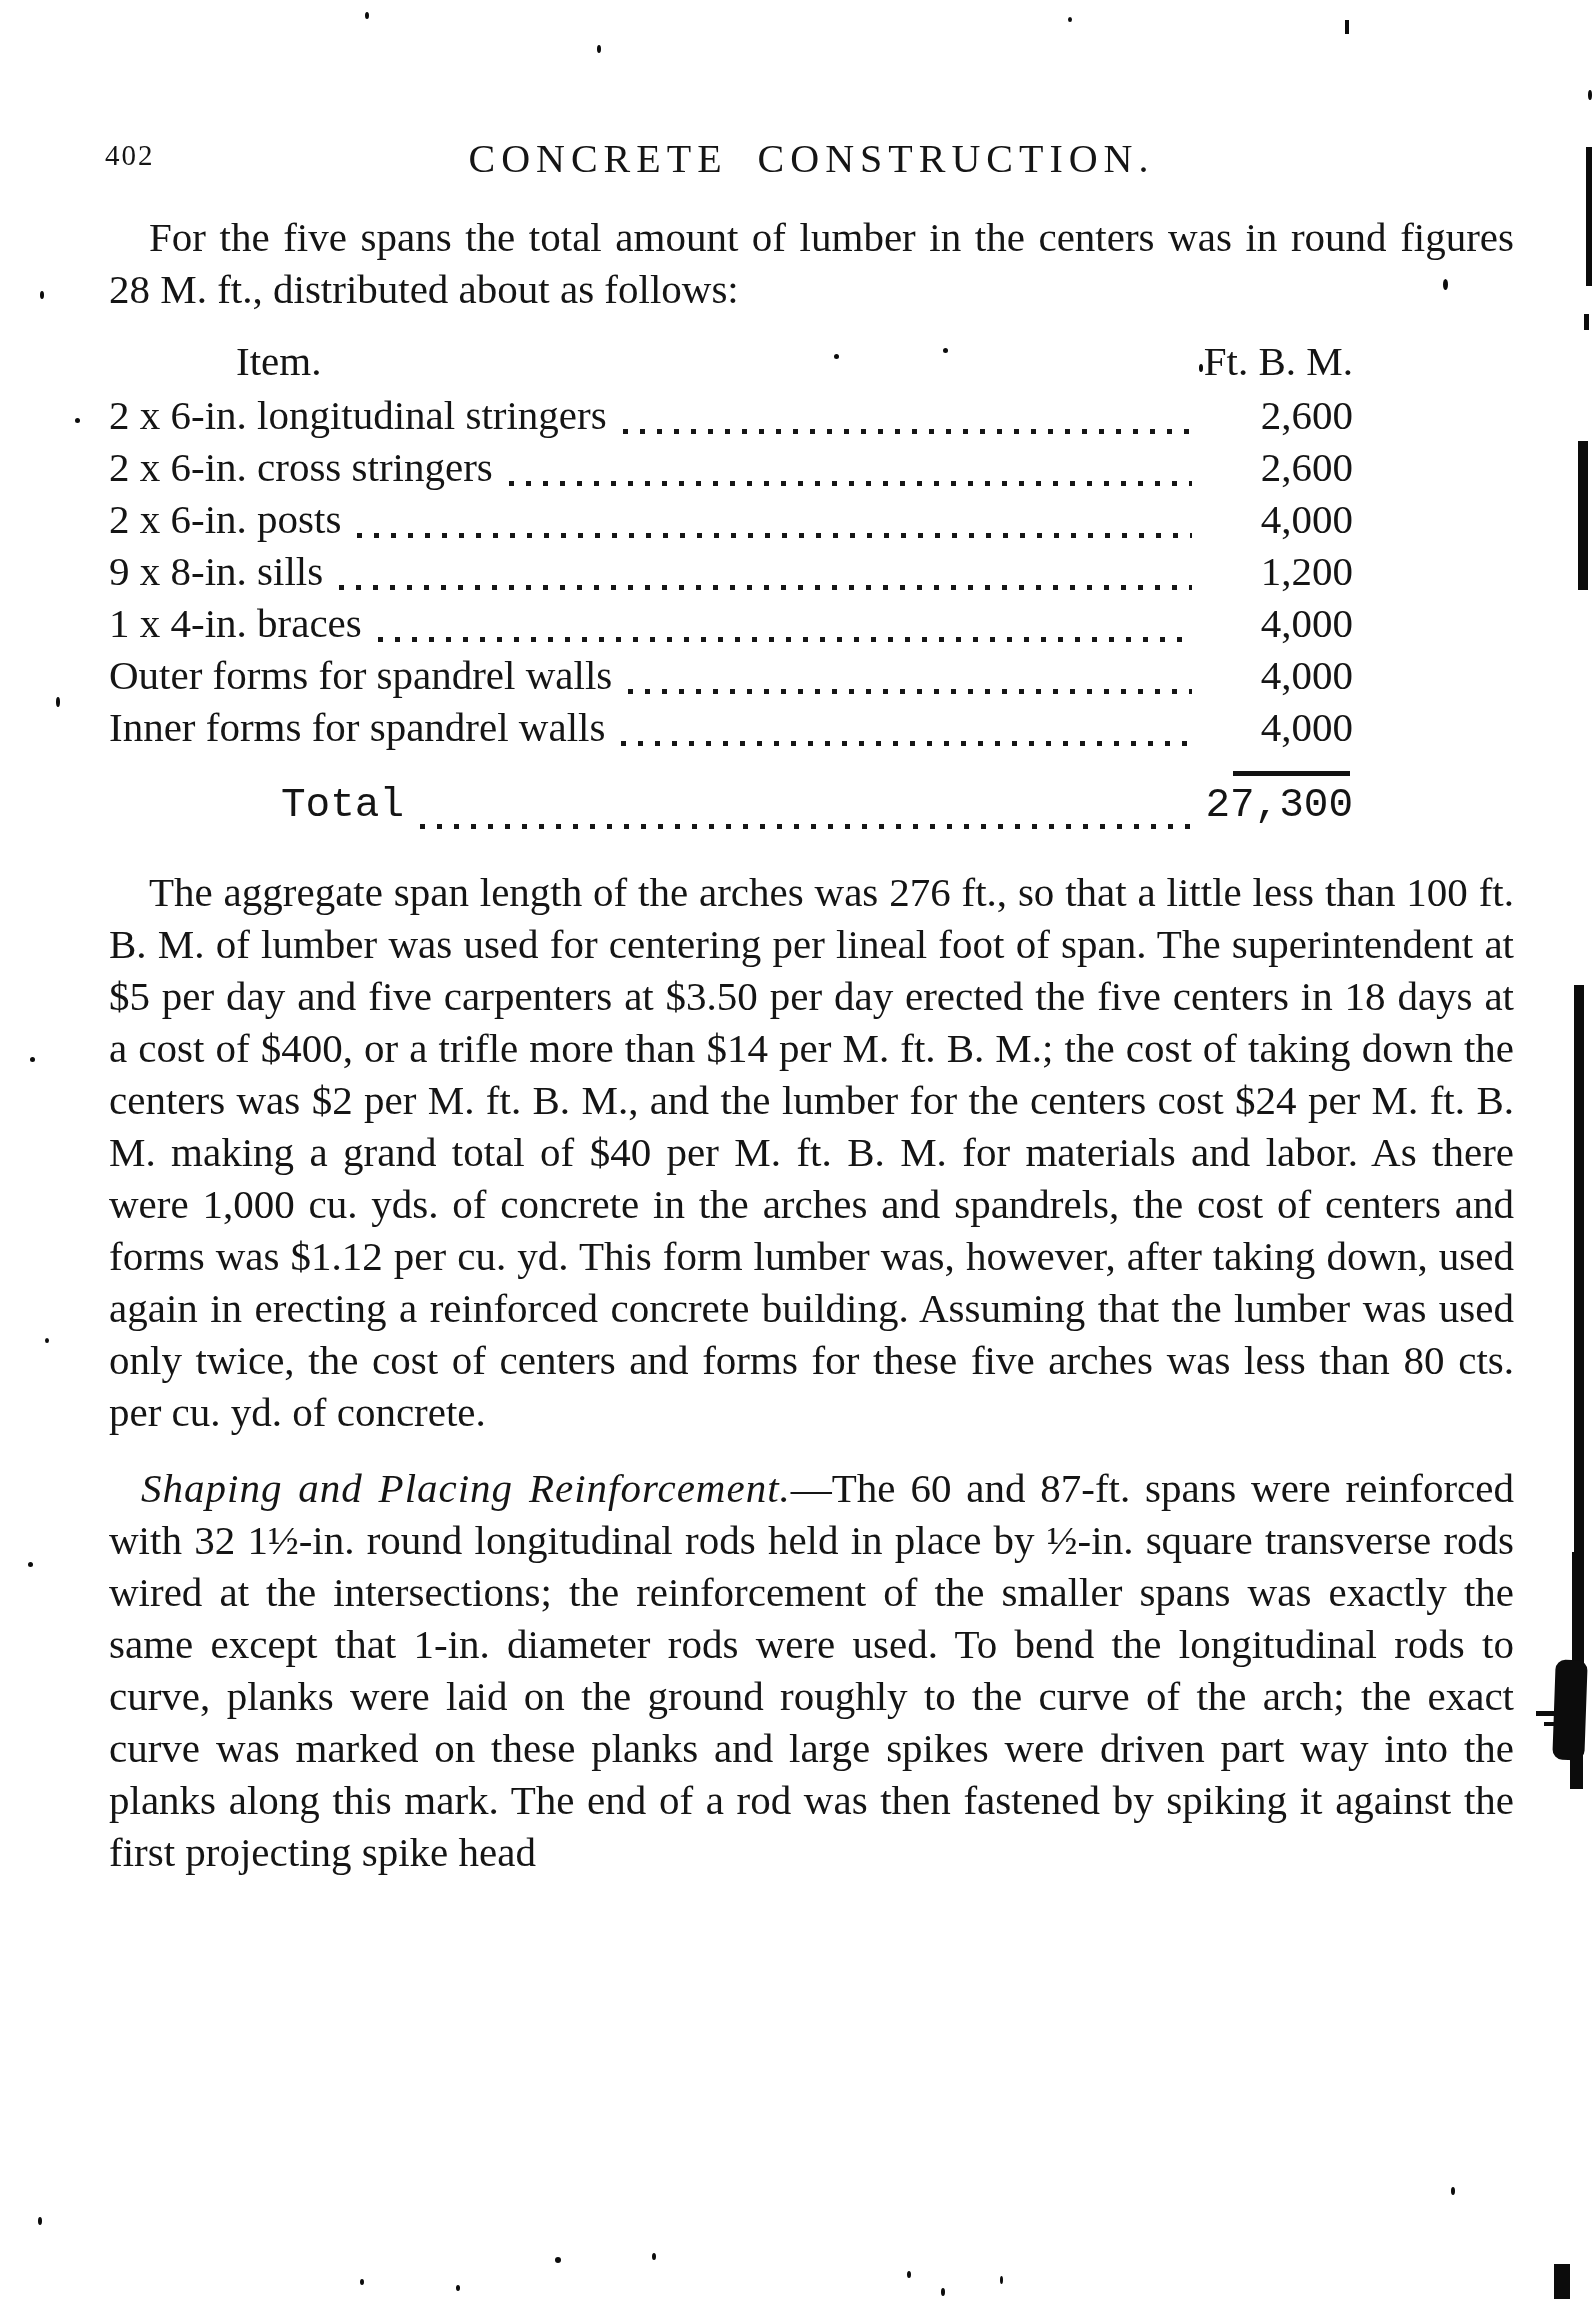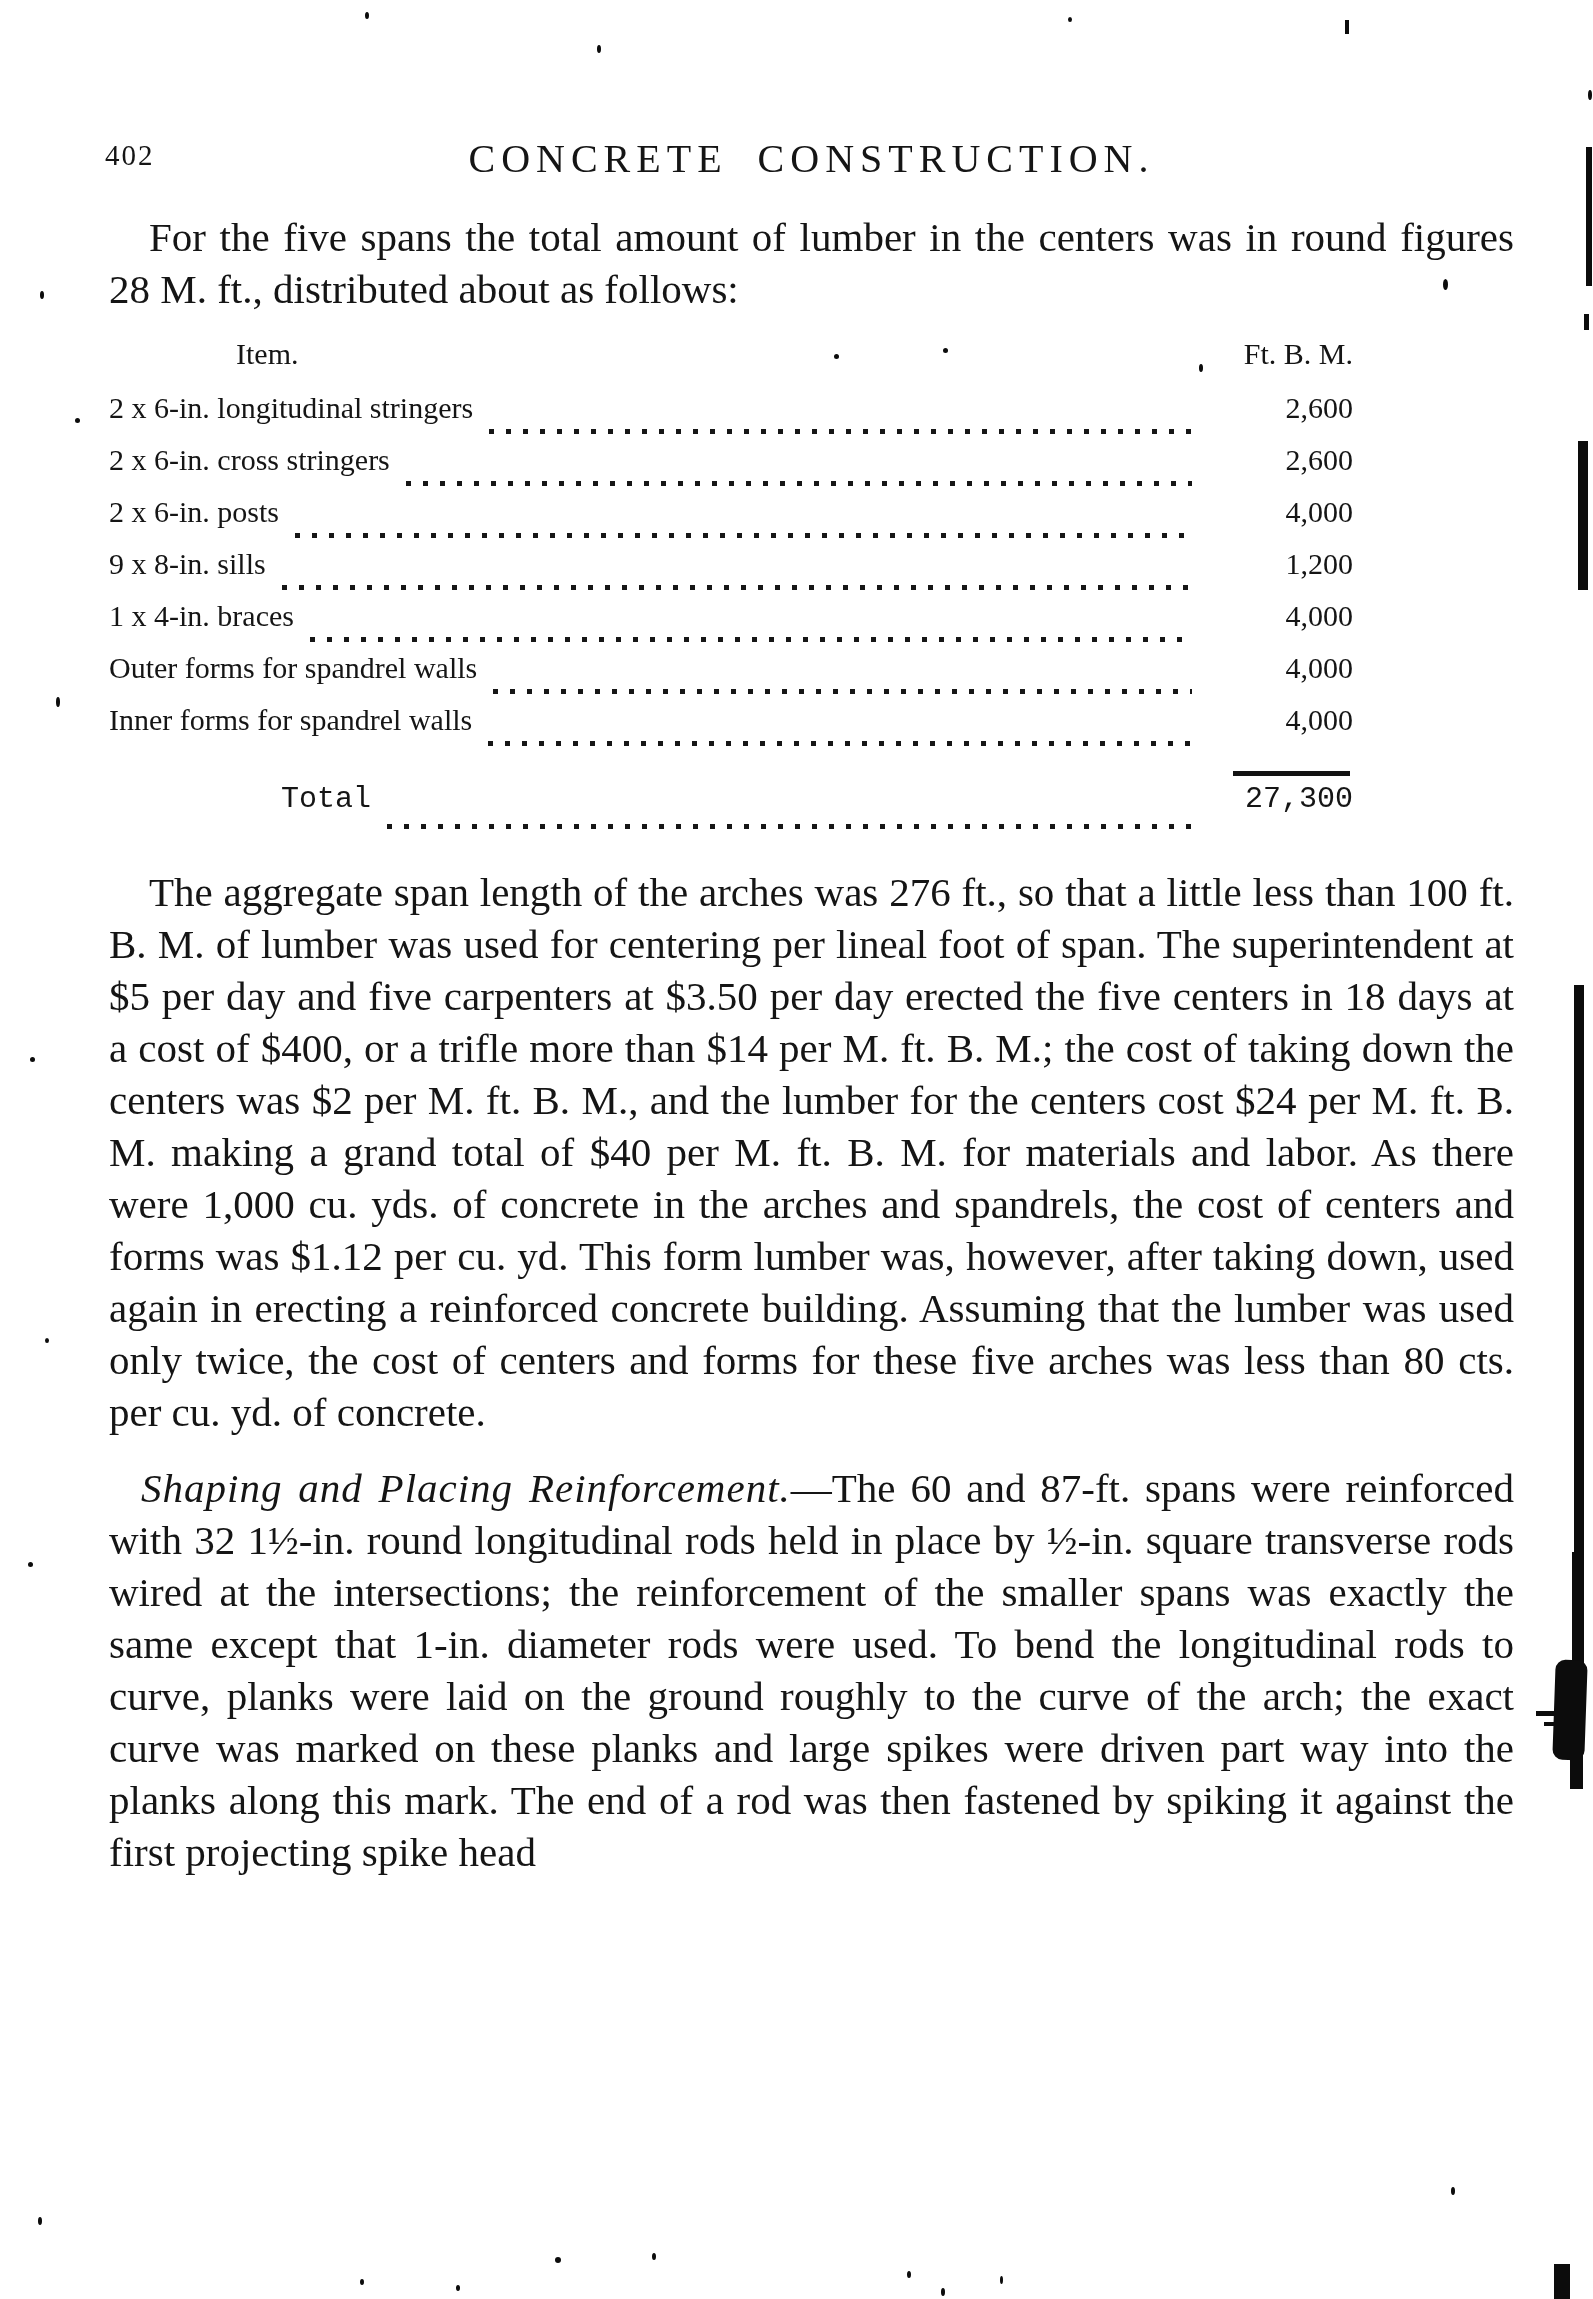--- a/index.html
+++ b/index.html
@@ -25,21 +25,21 @@
   .body-par{
     margin:0;font-size:41px;line-height:52px;
     text-align:justify;
   }
   .indent{text-indent:40px;}
   .mt-p1{margin-top:26px;}
   .mt-p2{margin-top:28px;}
   .mt-p3{margin-top:24px;}
   .ital{font-style:italic;letter-spacing:1px;}
   
-  .lumber-table{margin-top:22px;padding-right:161px;font-size:30px;}
+  .lumber-table{margin-top:22px;padding-right:161px;font-size:41px;}
   .t-head{display:flex;justify-content:space-between;height:54px;padding-left:127px;}
   .t-row{display:flex;height:52px;align-items:baseline;}
   .t-item{white-space:nowrap;}
   .leader{
     flex:1;align-self:flex-end;height:5px;
     margin:0 12px 9px 16px;
     background-image:repeating-linear-gradient(to right,#161616 0 5px,transparent 5px 17px);
   }
   .t-val{min-width:149px;text-align:right;white-space:nowrap;}
   .total-rule{width:117px;height:5px;background:#121212;margin:16px 3px 6px auto;}

